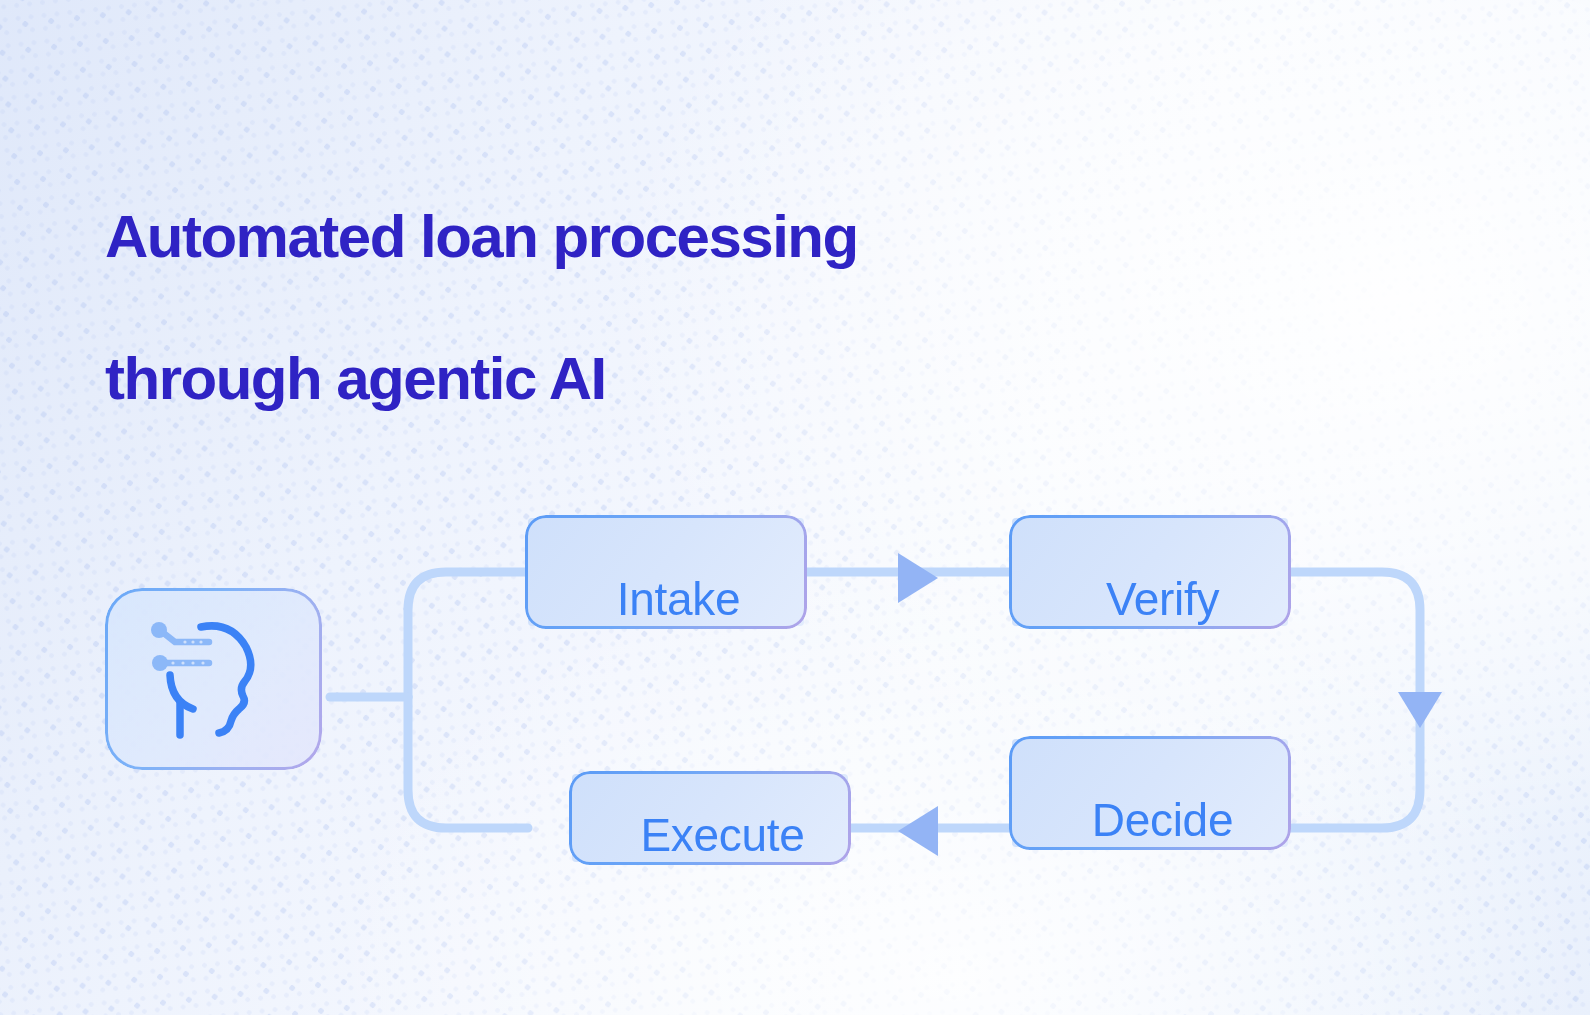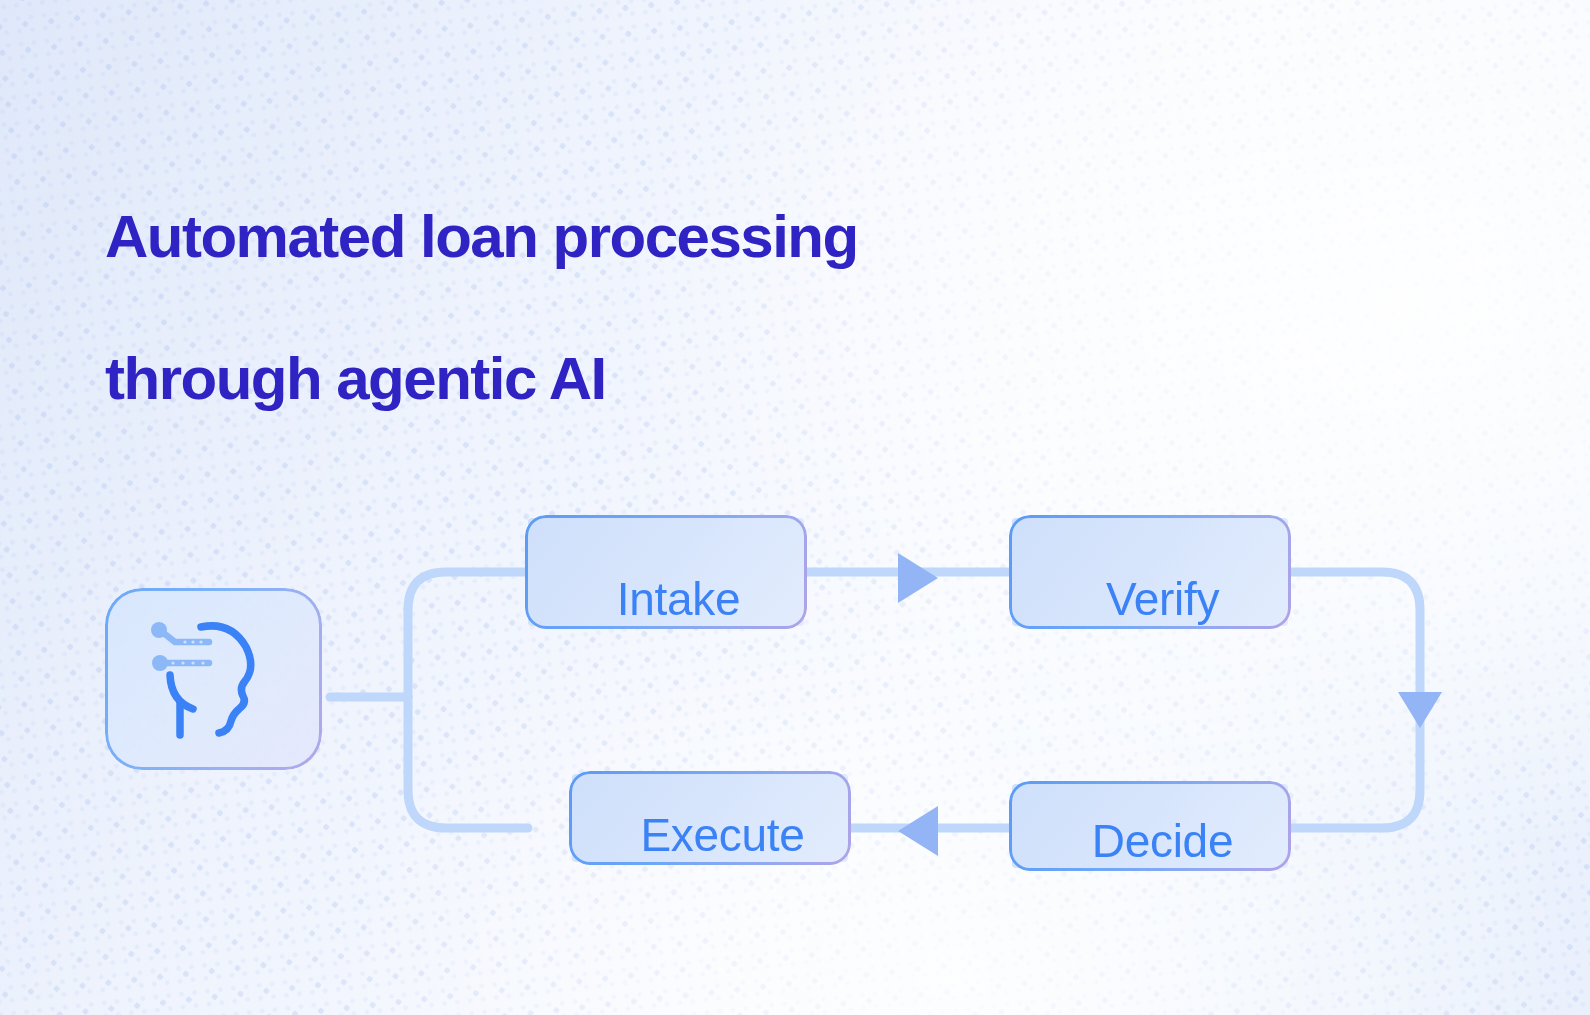--- a/index.html
+++ b/index.html
@@ -150,21 +150,21 @@
     -webkit-mask-composite: xor;
             mask: linear-gradient(#000 0 0) content-box, linear-gradient(#000 0 0);
             mask-composite: exclude;
     pointer-events: none;
   }
   .node span { position: relative; z-index: 2; }
 
   #node-intake  { left: 528px;  top: 518px; width: 276px; height: 108px; }
   #node-verify  { left: 1012px; top: 518px; width: 276px; height: 108px; }
   #node-execute { left: 528px;  top: 774px; width: 276px; height: 88px; margin-left: 44px; }
-  #node-decide  { left: 1012px; top: 784px; width: 276px; height: 84px; }
+  #node-decide  { left: 1012px; top: 739px; width: 276px; height: 108px; }
 </style>
 </head>
 <body>
 
 <div class="canvas">
 
   <div class="dots"></div>
   <div class="dots d2"></div>
   <div class="wash"></div>
 

